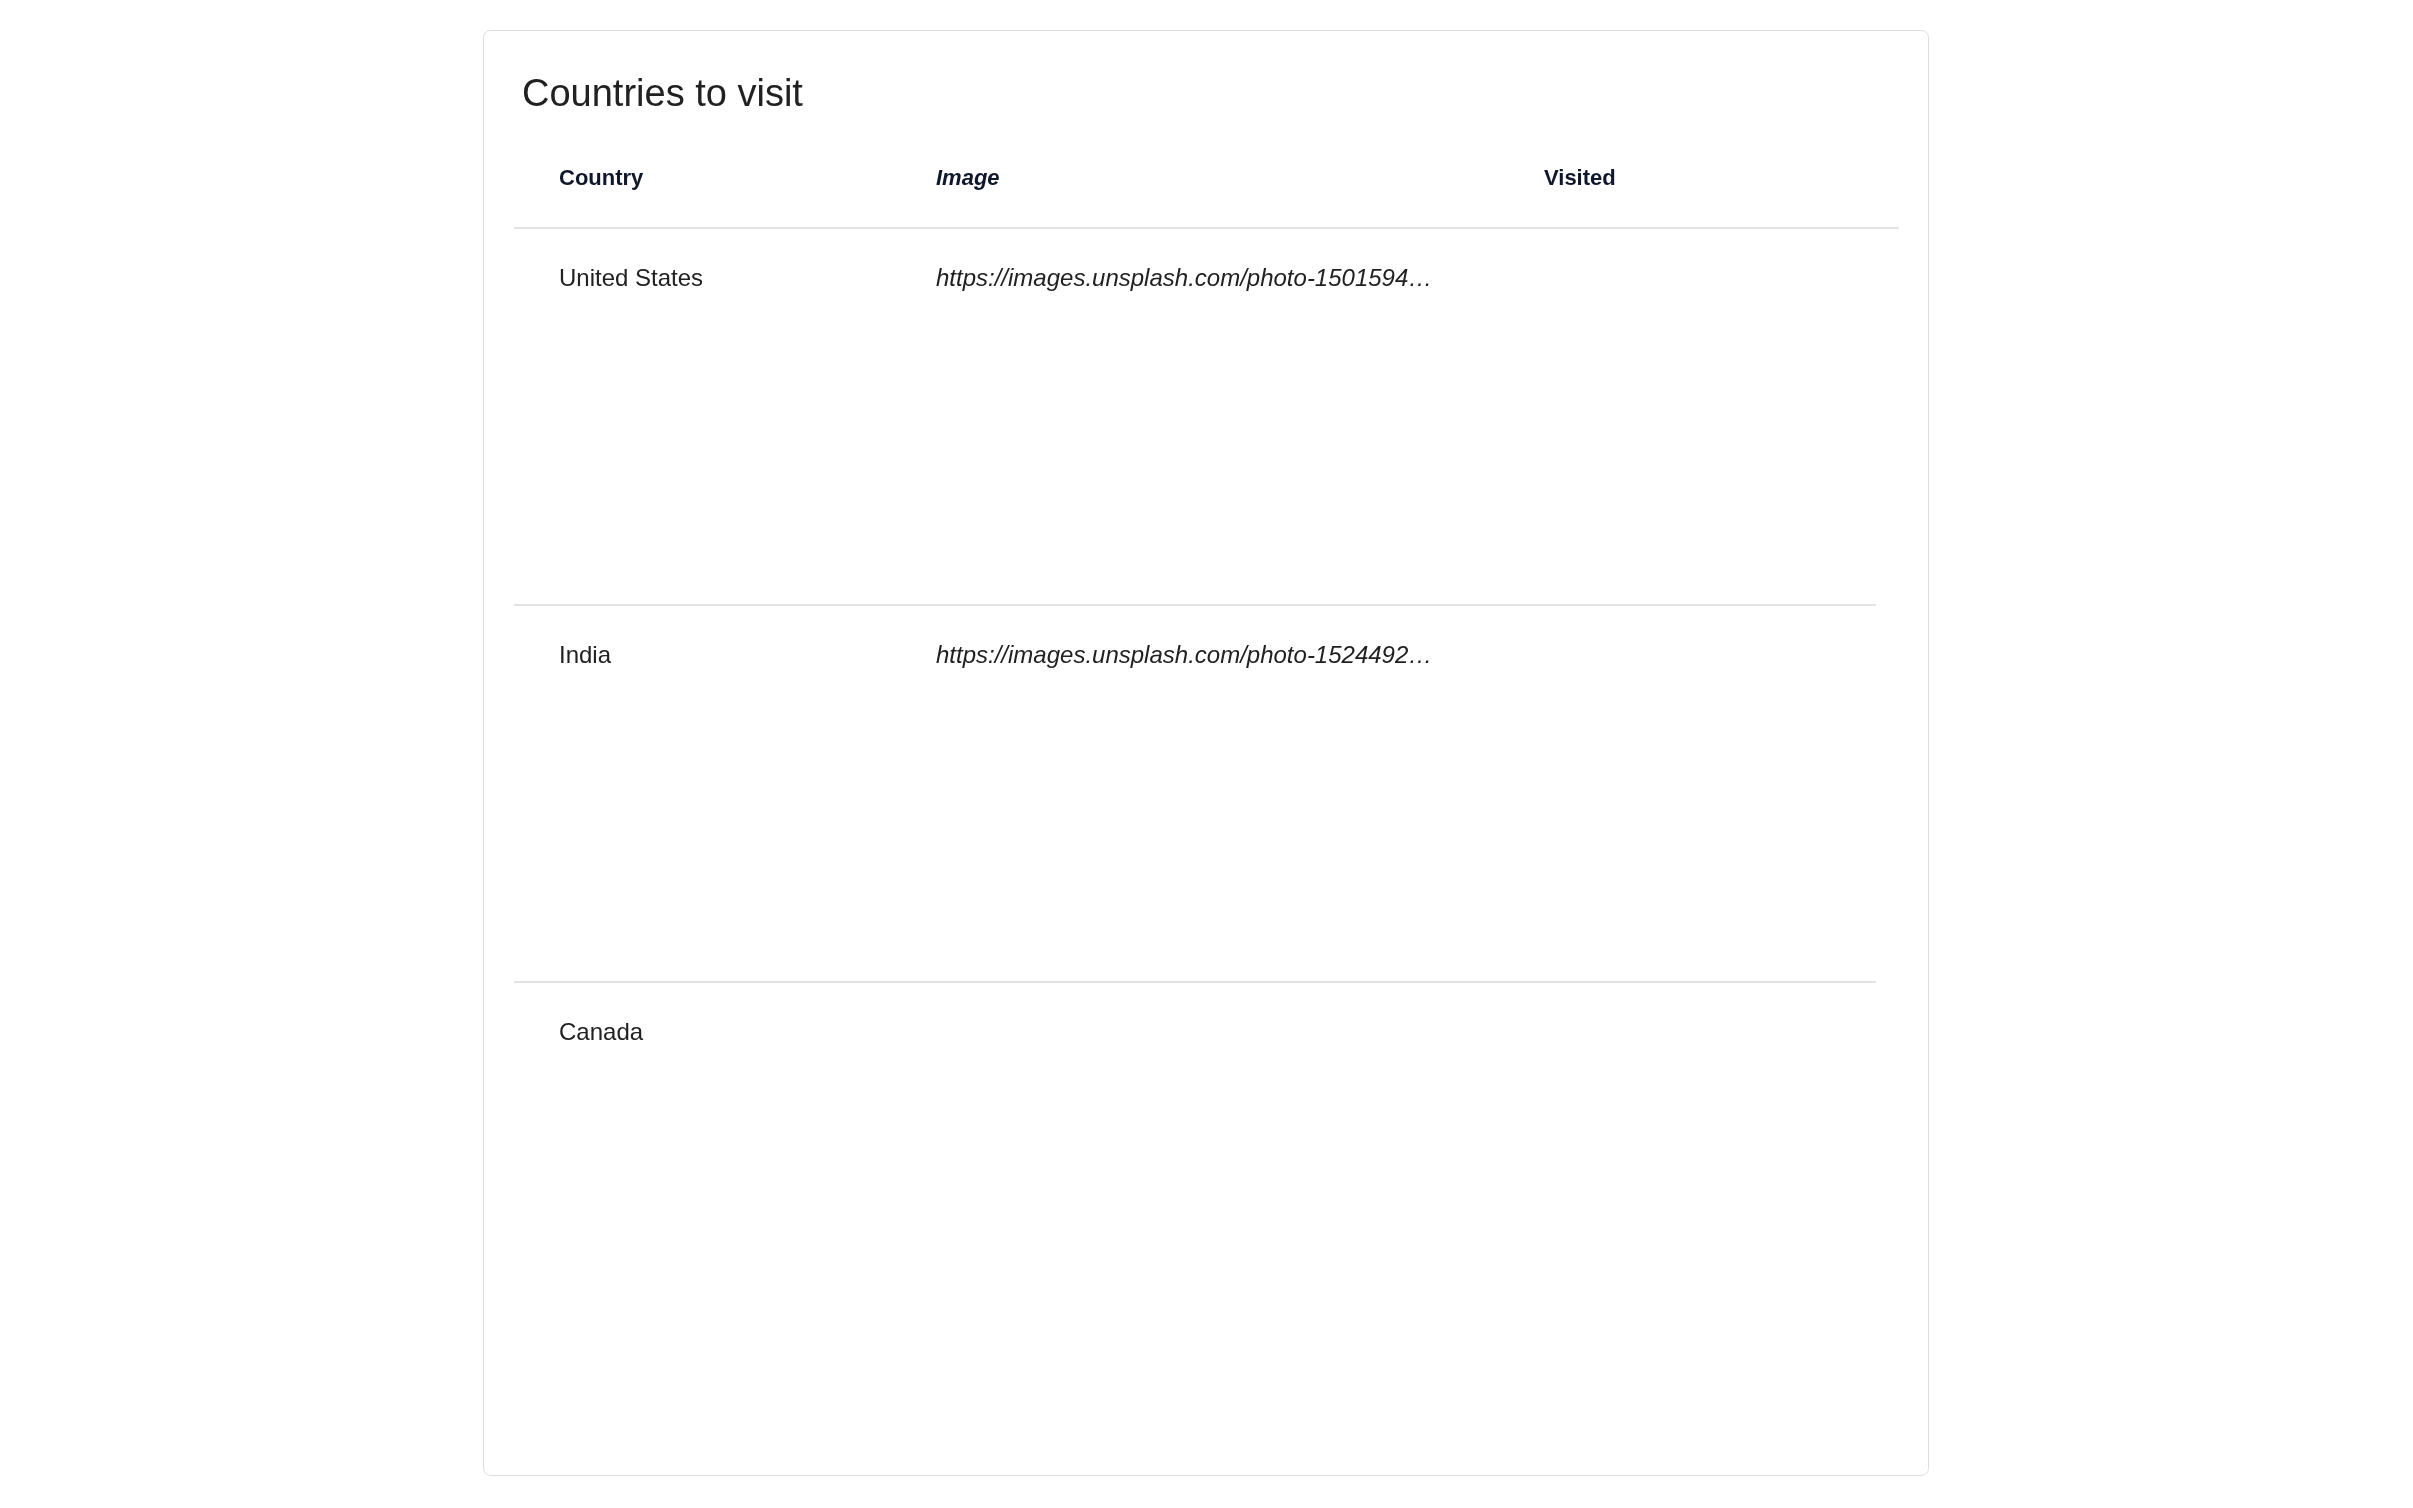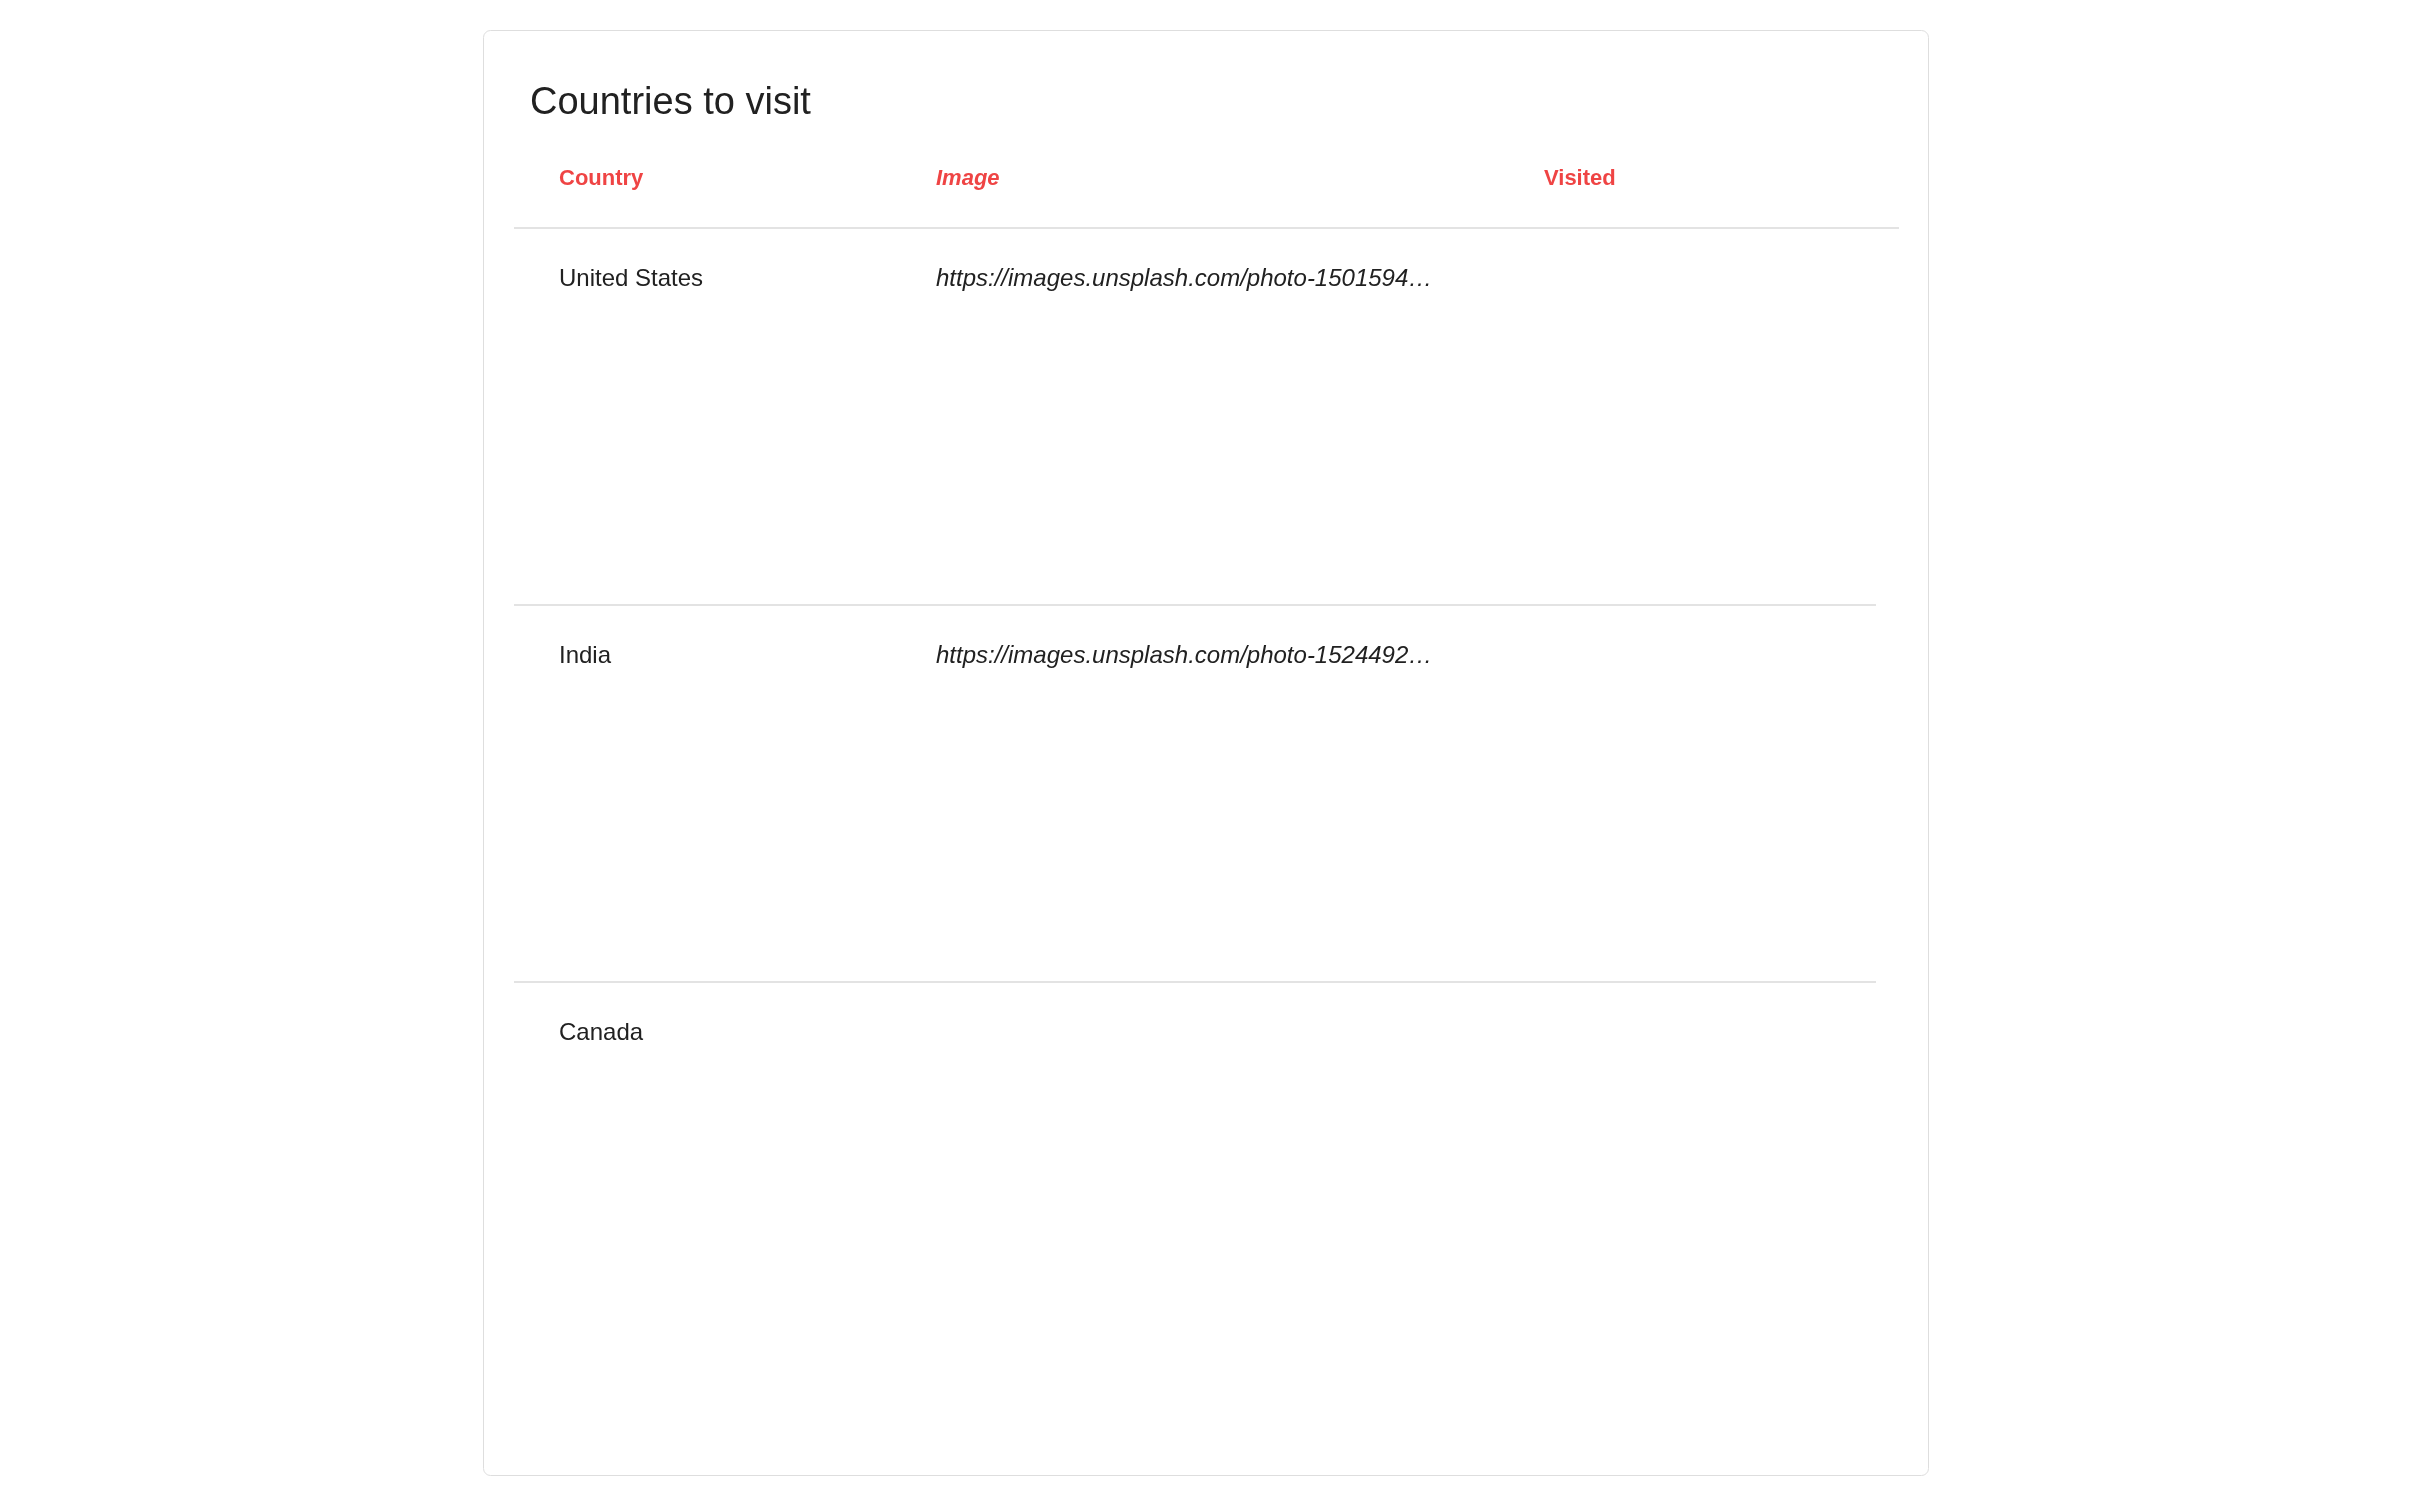--- a/index.html
+++ b/index.html
@@ -21,21 +21,21 @@
       border: 1.5px solid #dedede;
       border-radius: 7.5px;
       background: #ffffff;
       overflow: hidden;
       box-sizing: content-box;
     }
     .card-title {
       position: absolute;
       left: 30px;
       top: 32px;
-      margin: 16px;
+      margin: 8px;
       font-size: 38px;
       font-weight: 400;
       line-height: 45px;
       color: #212121;
       white-space: nowrap;
     }
     .table {
       position: absolute;
       left: 30px;
       top: 98px;
@@ -46,21 +46,21 @@
       height: 100px;
       border-bottom: 2.3px solid #e3e3e3;
       box-sizing: border-box;
       width: 1385px;
     }
     .th {
       position: absolute;
       top: 35px;
       font-size: 22px;
       font-weight: 700;
-      color: #ef4444;
+      color: #0f172a;
       line-height: 27px;
       white-space: nowrap;
     }
     .tbody {
       position: relative;
       width: 1362px;
     }
     .tr {
       position: relative;
       height: 377px;

